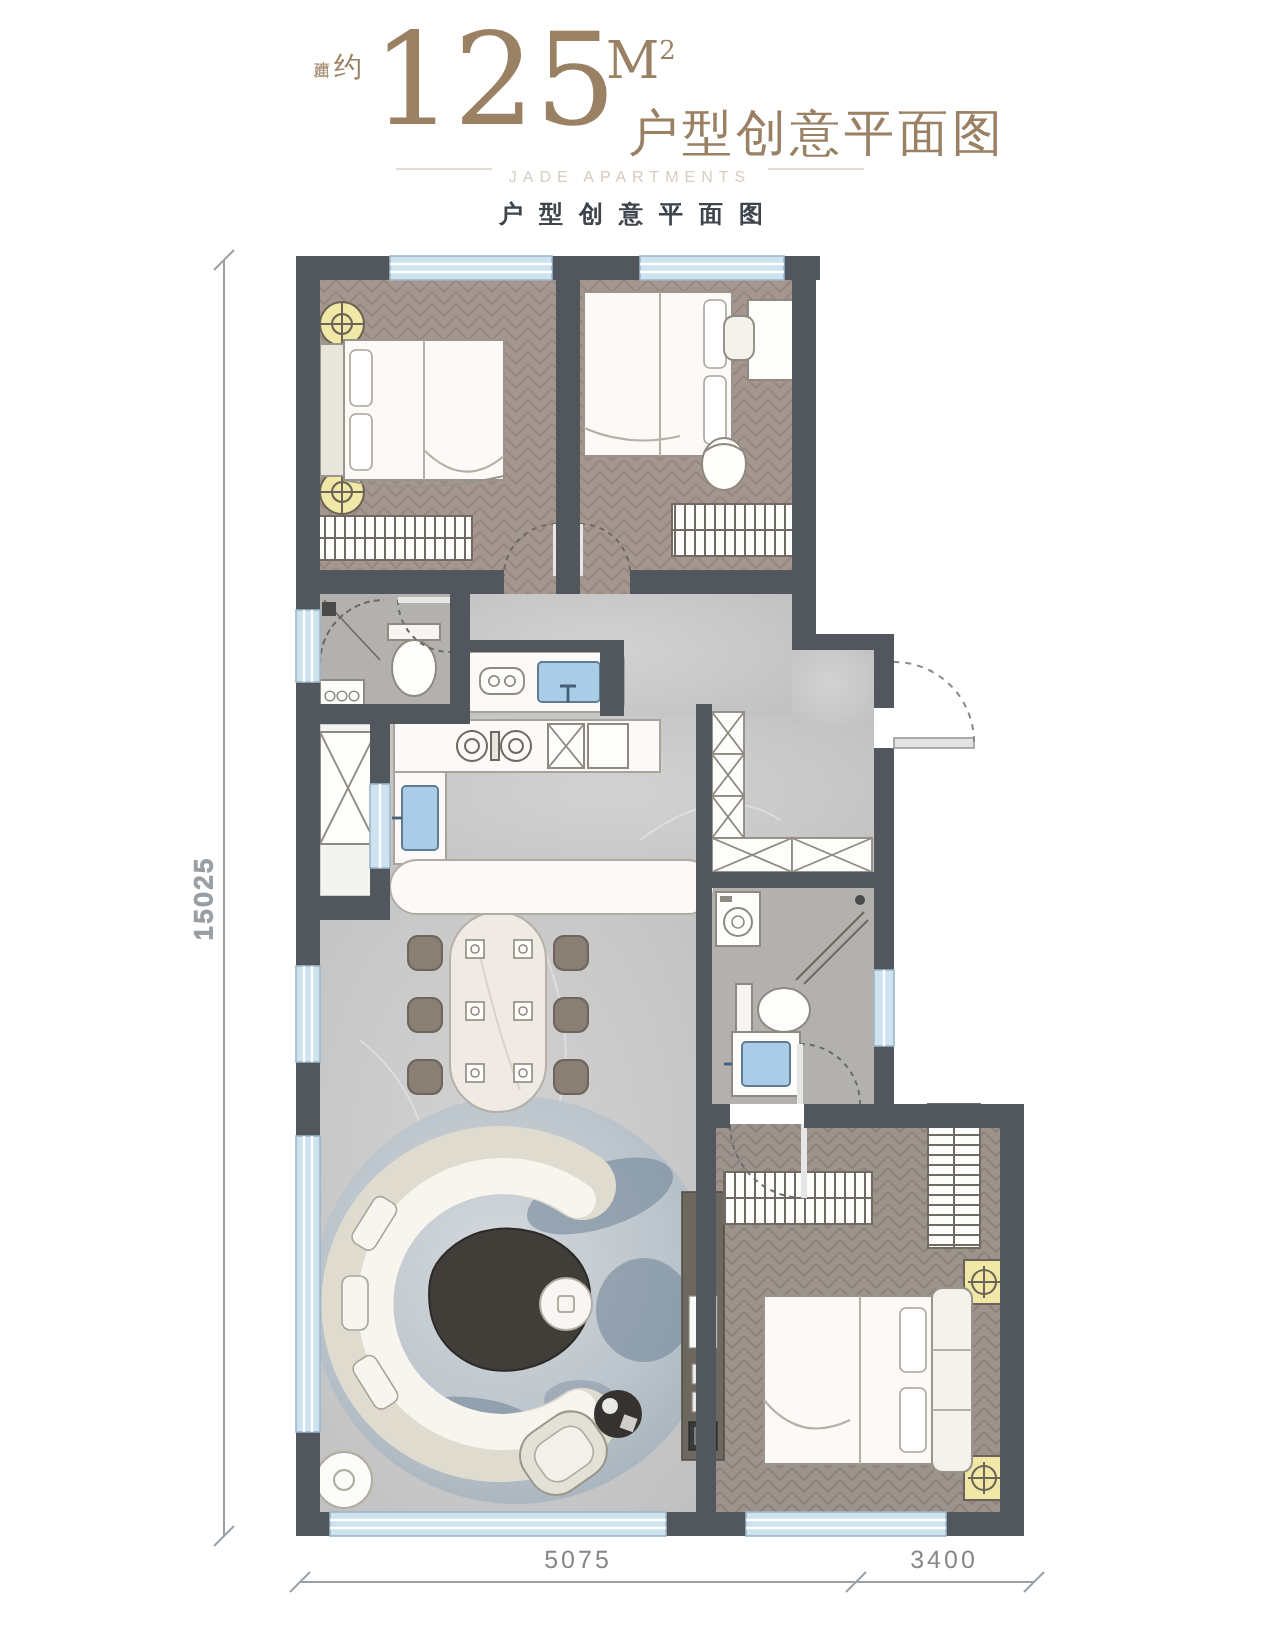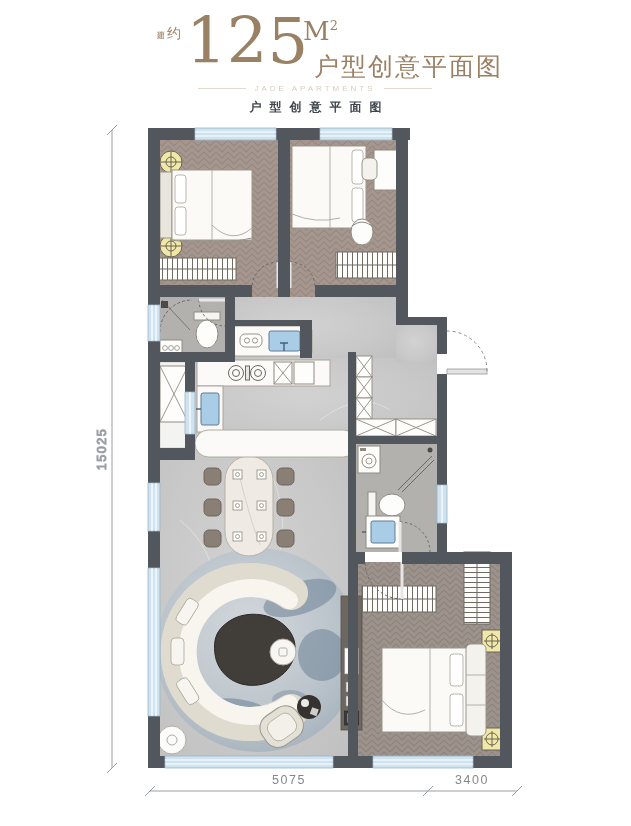--- a/index.html
+++ b/index.html
@@ -11,21 +11,21 @@
   .area-prefix{position:absolute;left:156px;top:24px;display:flex;align-items:flex-start;color:#9a8164;}
   .area-prefix .bm{writing-mode:vertical-rl;font-size:8px;letter-spacing:1px;line-height:9px;opacity:.85;}
   .area-prefix .yue{font-size:14px;margin-left:2px;margin-top:1px;font-family:"Liberation Serif",serif;}
   .area-value{position:absolute;left:186px;top:6px;font-family:"DejaVu Serif","Liberation Serif",serif;
               font-size:64px;line-height:70px;color:#9a8164;letter-spacing:0px;}
   .area-unit{position:absolute;left:303px;top:16px;font-family:"DejaVu Serif","Liberation Serif",serif;
              font-size:26px;color:#9a8164;}
   .area-unit sup{font-size:13px;vertical-align:super;}
   .layout-text{position:absolute;left:314px;top:50px;font-family:"Liberation Serif",serif;
                font-size:25px;color:#9a8164;letter-spacing:2px;}
-  .wm-row{position:absolute;left:150px;top:84px;width:330px;display:flex;align-items:center;justify-content:center;gap:8px;}
+  .wm-row{position:absolute;left:150px;top:84px;width:330px;display:flex;align-items:flex-start;justify-content:center;gap:8px;}
   .wm-row .ln{height:1px;background:#e3dbd0;flex:0 0 48px;}
   .wm-text{font-size:8px;letter-spacing:3px;color:#d7cec2;white-space:nowrap;}
   .subtitle{position:absolute;left:0;top:99px;width:631px;text-align:center;
             font-size:12px;font-weight:700;color:#3e454c;letter-spacing:8px;text-indent:8px;}
 
   svg text{font-family:"Liberation Sans",sans-serif;}
   .dimtxt{fill:#84888c;font-size:12.5px;letter-spacing:1.5px;}
 </style>
 </head>
 <body>

